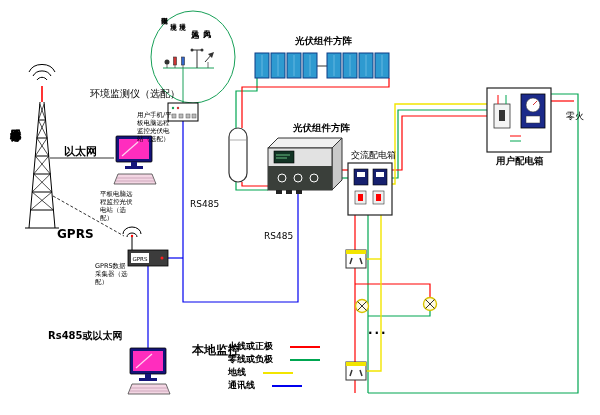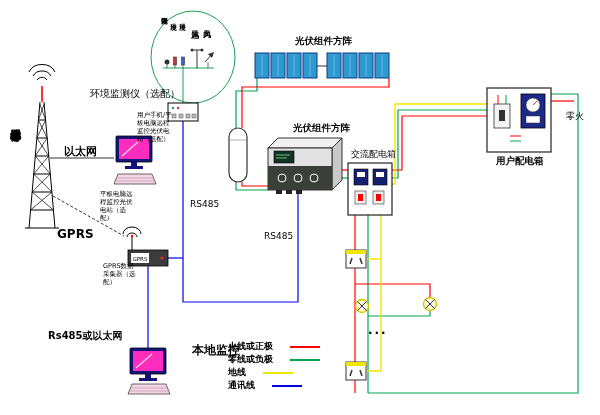--- a/index.html
+++ b/index.html
@@ -253,33 +253,33 @@
   <div class="vlabel v-lr bold" style="left:8px; top:121px; height:50px; font-size:11px;">服务器云计算中心</div>
 
   <div class="lbl bold" style="left:64px; top:146px; font-size:11px;">以太网</div>
 
   <div class="note" style="left:137px; top:111px; width:35px;">用户手机/平板电脑远程监控光伏电站（选配）</div>
 
   <div class="note" style="left:100px; top:190px; width:35px;">平板电脑远程监控光伏电站（选配）</div>
 
   <div class="lbl bold" style="left:57px; top:228px; font-size:12px;">GPRS</div>
 
-  <div class="note" style="left:95px; top:262px; width:33px;margin-left:8px;">GPRS数据采集器（选配）</div>
+  <div class="note" style="left:95px; top:262px; width:33px;">GPRS数据采集器（选配）</div>
 
   <div class="lbl bold" style="left:48px; top:315px; font-size:10px;margin-top:15px;">Rs485或以太网</div>
 
   <div class="lbl bold" style="left:192px; top:344px; font-size:12px;">本地监控</div>
 
   <div class="lbl" style="left:90px; top:80px; font-size:10px;margin-top:8px;">环境监测仪（选配）</div>
 
   <div class="lbl bold" style="left:295px; top:36px; font-size:9.5px;">光伏组件方阵</div>
 
   <div class="lbl bold" style="left:293px; top:123px; font-size:9.5px;">光伏组件方阵</div>
 
-  <div class="lbl" style="left:351px; top:151px; font-size:9px;font-family:Liberation Mono, monospace;">交流配电箱</div>
+  <div class="lbl" style="left:351px; top:151px; font-size:9px;">交流配电箱</div>
 
   <div class="lbl bold" style="left:496px; top:156px; font-size:9.5px;">用户配电箱</div>
 
   <div class="lbl" style="left:566px; top:76px; font-size:9px;margin-top:36px;">零火</div>
 
   <div class="lbl" style="left:190px; top:200px; font-size:9px;">RS485</div>
 
   <div class="lbl" style="left:264px; top:232px; font-size:9px;">RS485</div>
 
   <div class="lbl bold dots" style="left:368px; top:327px; font-size:12px;">···</div>

